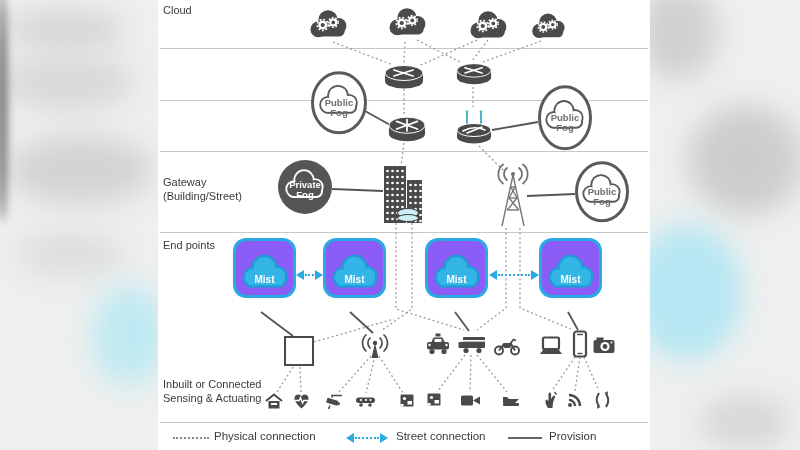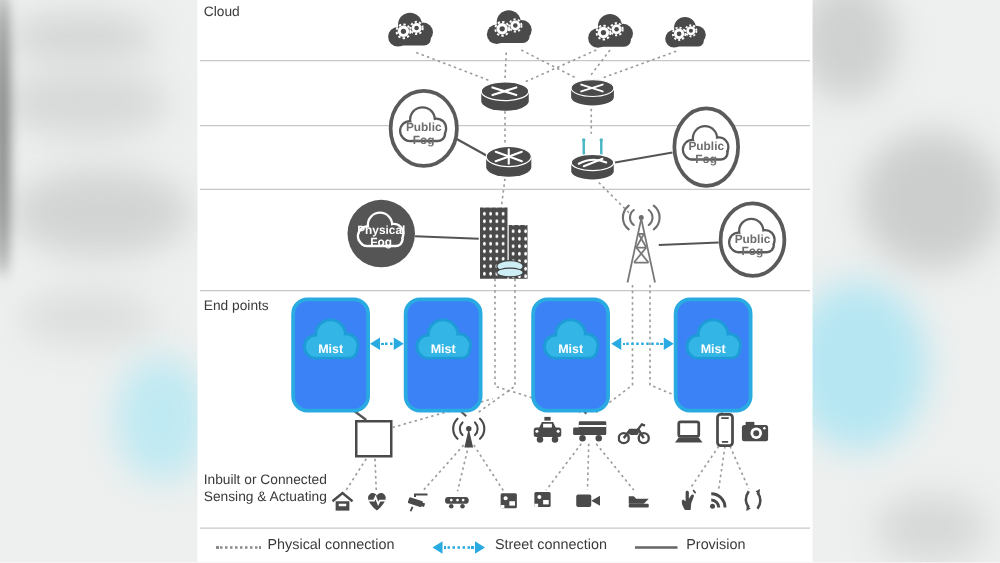--- a/index.html
+++ b/index.html
@@ -8,21 +8,21 @@
   .blob{position:absolute;border-radius:50%;filter:blur(14px);}
   #panel{position:absolute;left:158px;top:0;width:492px;height:450px;background:#ffffff;}
   .sep{position:absolute;left:160px;width:488px;height:1px;background:#c6c8c8;}
   .layer-label{position:absolute;font-size:11px;line-height:14px;color:#3a3a3a;white-space:nowrap;}
   svg{display:block;}
   .node{position:absolute;}
   .fog{position:absolute;display:flex;flex-direction:column;align-items:center;justify-content:center;}
   .fog .cloud-svg{position:absolute;left:50%;top:50%;transform:translate(-50%,-52%);}
   .fog-text{position:relative;z-index:2;text-align:center;font-size:9.5px;line-height:10px;color:#6e6e6e;font-weight:bold;}
   .fog-text.white{color:#ffffff;}
-  .mist-box{position:absolute;width:63px;height:92px;border:3px solid #29abe2;border-radius:13px;background:#3b82f6;box-sizing:border-box;}
+  .mist-box{position:absolute;width:63px;height:60px;border:3px solid #29abe2;border-radius:13px;background:#8b5cf6;box-sizing:border-box;}
   .mist-box .cloud-svg{position:absolute;left:3px;top:12px;}
   .mist-label{position:absolute;left:0;top:33px;width:100%;text-align:center;color:#ffffff;font-weight:bold;font-size:10px;z-index:2;}
   .varrow{position:absolute;display:flex;align-items:center;height:12px;}
   .varrow .tri-l{width:0;height:0;border-top:5px solid transparent;border-bottom:5px solid transparent;border-right:8px solid #29abe2;}
   .varrow .tri-r{width:0;height:0;border-top:5px solid transparent;border-bottom:5px solid transparent;border-left:8px solid #29abe2;}
   .varrow .dots{flex:1;height:0;border-top:2px dotted #29abe2;margin:0 1px;}
   .legend-label{position:absolute;font-size:11.5px;color:#3a3a3a;white-space:nowrap;}
   .sample-dotted{position:absolute;width:36px;height:0;border-top:2px dotted #8a8a8a;}
   .sample-solid{position:absolute;width:34px;height:0;border-top:2px solid #666;}
   .gw-square{position:absolute;width:30px;height:30px;border:2.5px solid #4a4a4a;background:#fff;box-sizing:border-box;}
@@ -48,20 +48,24 @@
   <div id="panel"></div>
 
   <div class="sep" style="top:48px;"></div>
   <div class="sep" style="top:100px;"></div>
   <div class="sep" style="top:151px;"></div>
   <div class="sep" style="top:232px;"></div>
   <div class="sep" style="top:422px;"></div>
 
   <div class="layer-label" style="left:163px;top:3px;text-align:center;">
     <span>Cloud</span>
+  </div>
+  <div class="layer-label" style="left:163px;top:175px;">
+    <span>Gateway</span><br>
+    <span>(Building/Street)</span>
   </div>
   <div class="layer-label" style="left:163px;top:238px;">
     <span>End points</span>
   </div>
   <div class="layer-label" style="left:163px;top:377px;text-align:center;">
     <span>Inbuilt or Connected</span><br>
     <span>Sensing &amp; Actuating</span>
   </div>
 
   <svg width="800" height="450" style="position:absolute;left:0;top:0;pointer-events:none;">
@@ -271,21 +275,21 @@
           <rect x="10" y="26" width="36" height="13" rx="6.5"></rect>
         </g>
         <g fill="#555555">
           <circle cx="17" cy="30" r="6.8"></circle>
           <circle cx="27" cy="21" r="8.8"></circle>
           <circle cx="38" cy="28" r="6.8"></circle>
           <rect x="12" y="28" width="32" height="9" rx="4.5"></rect>
         </g>
       </svg>
     <div class="fog-text white" style="margin-top:4px;">
-      <span>Physical</span><br>
+      <span>Private</span><br>
       <span>Fog</span>
     </div>
   </div>
 
   <div class="fog" style="left:574px;top:162px;width:56px;height:62px;">
     <svg class="cloud-svg" width="56" height="62" viewBox="0 0 56 62">
         <ellipse cx="28" cy="31" rx="25.5" ry="29" fill="#fff" stroke="#5a5a5a" stroke-width="3"></ellipse>
         <g fill="#5a5a5a">
           <circle cx="17" cy="33" r="8.6"></circle>
           <circle cx="27" cy="24" r="10.6"></circle>

